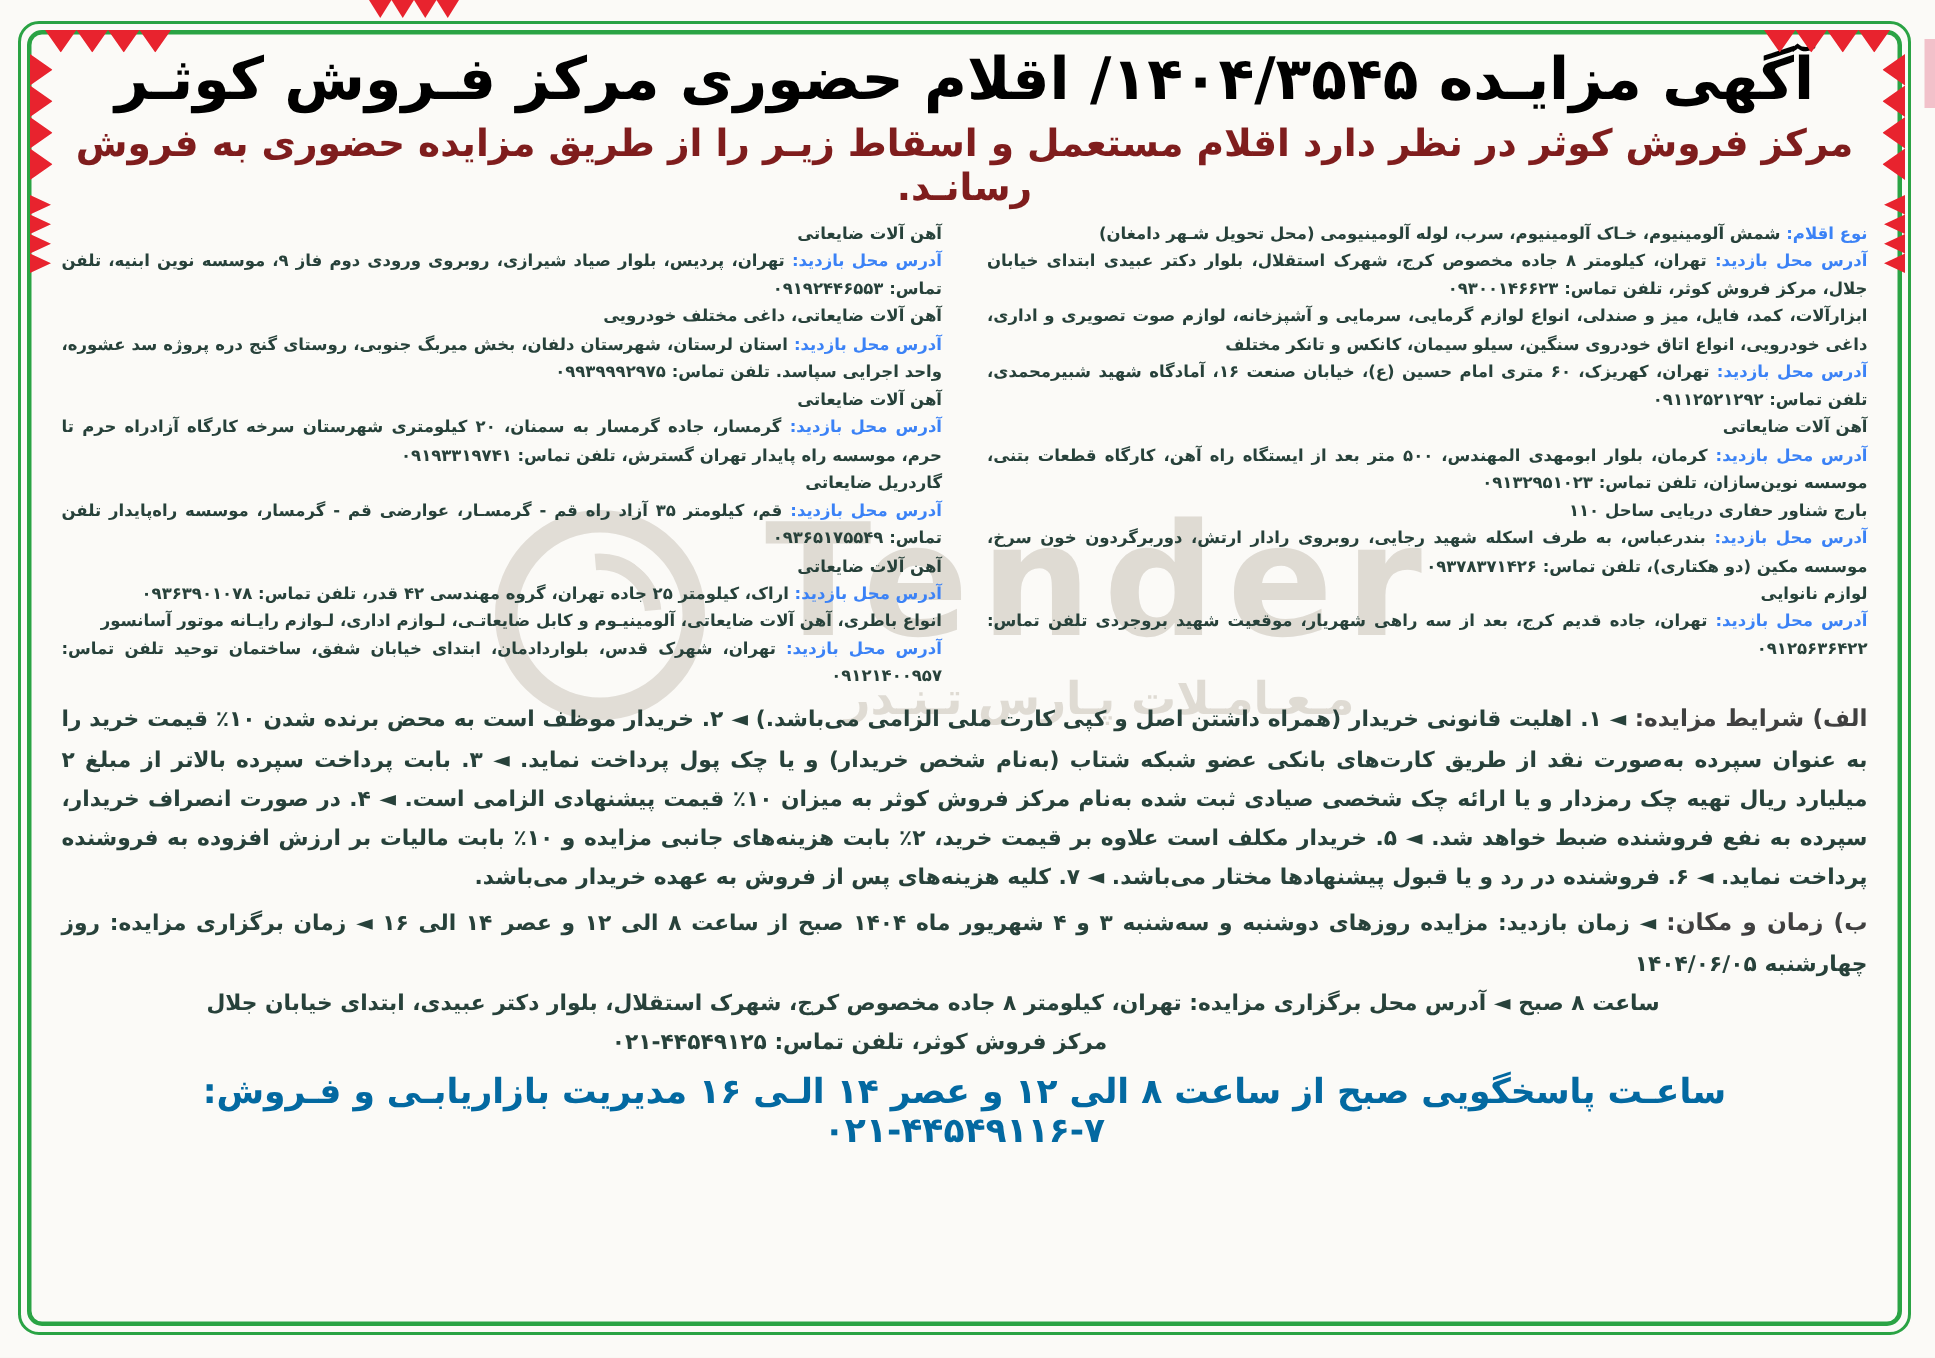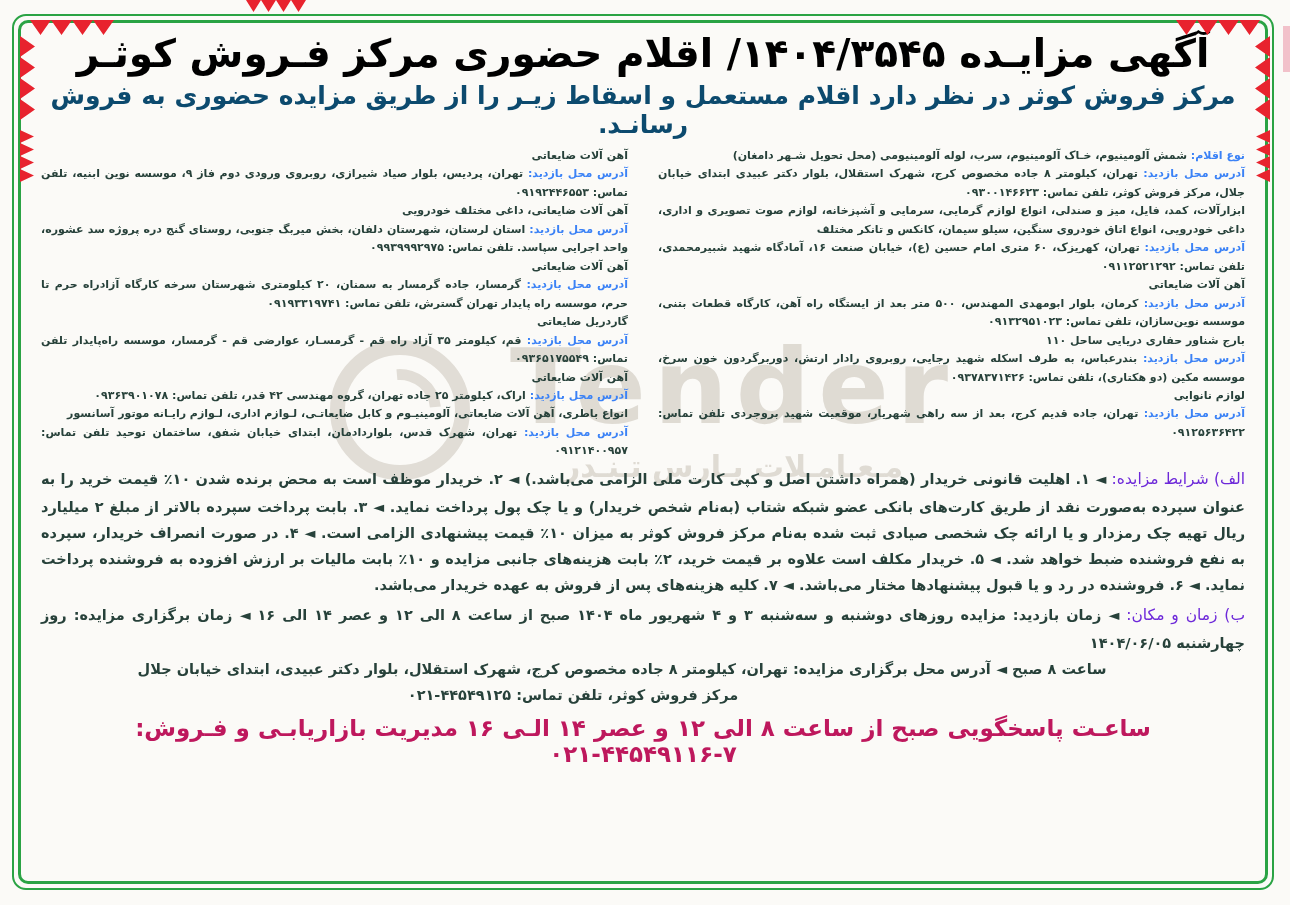--- a/index.html
+++ b/index.html
@@ -48,49 +48,49 @@
   .wm-fa { font-size: 30px; font-weight: bold; letter-spacing: 16px; margin-top: 10px; }
 
   .content { position: relative; z-index: 1; }
 
   
   .title {
     color: #000000; font-weight: bold; font-size: 39px;
     text-align: center; line-height: 1.28; letter-spacing: 0.5px;
   }
   .subtitle {
-    color: #0c4a6e; font-weight: bold; font-size: 25px;
+    color: #7f1d1d; font-weight: bold; font-size: 25px;
     text-align: center; margin: 2px 0 8px 0;
   }
 
   
   .cols { display: flex; gap: 30px; }
   .col { flex: 1; min-width: 0; }
   .block {
     color: #27413a; font-size: 11px; font-weight: bold;
     line-height: 1.68; text-align: justify;
   }
   .lbl { color: #3b82f6; }
   .lbl:empty { display: none; }
   .lbl::after { content: " "; }
 
   
   .conditions {
     margin-top: 5px; color: #27413a; font-size: 14.5px; font-weight: bold;
     line-height: 1.8; text-align: justify;
   }
-  .sec-lbl { color: #6d28d9; font-size: 15.5px; font-weight: normal; }
+  .sec-lbl { color: #404040; font-size: 15.5px; font-weight: bold; }
   .sec-lbl::after { content: " "; }
   .schedule { margin-top: 4px; color: #27413a; font-size: 14.5px; font-weight: bold; line-height: 1.8; }
   .sched-line { text-align: justify; }
   .indent1 { padding-right: 42px; text-align: center; }
   .indent2 { padding-right: 140px; text-align: center; }
 
   .footer {
-    margin-top: 7px; color: #be185d; font-weight: bold; font-size: 23px;
+    margin-top: 7px; color: #0369a1; font-weight: bold; font-size: 23px;
     text-align: center; letter-spacing: 0.5px;
   }
 </style>
 </head>
 <body>
 
 <div class="scan">
 
   <div class="zz zz-down" style="left:246px; top:0; width:60px; height:12px;"></div>
   <div class="zz zz-down" style="left:30px; top:20px; width:84px; height:15px;"></div>

